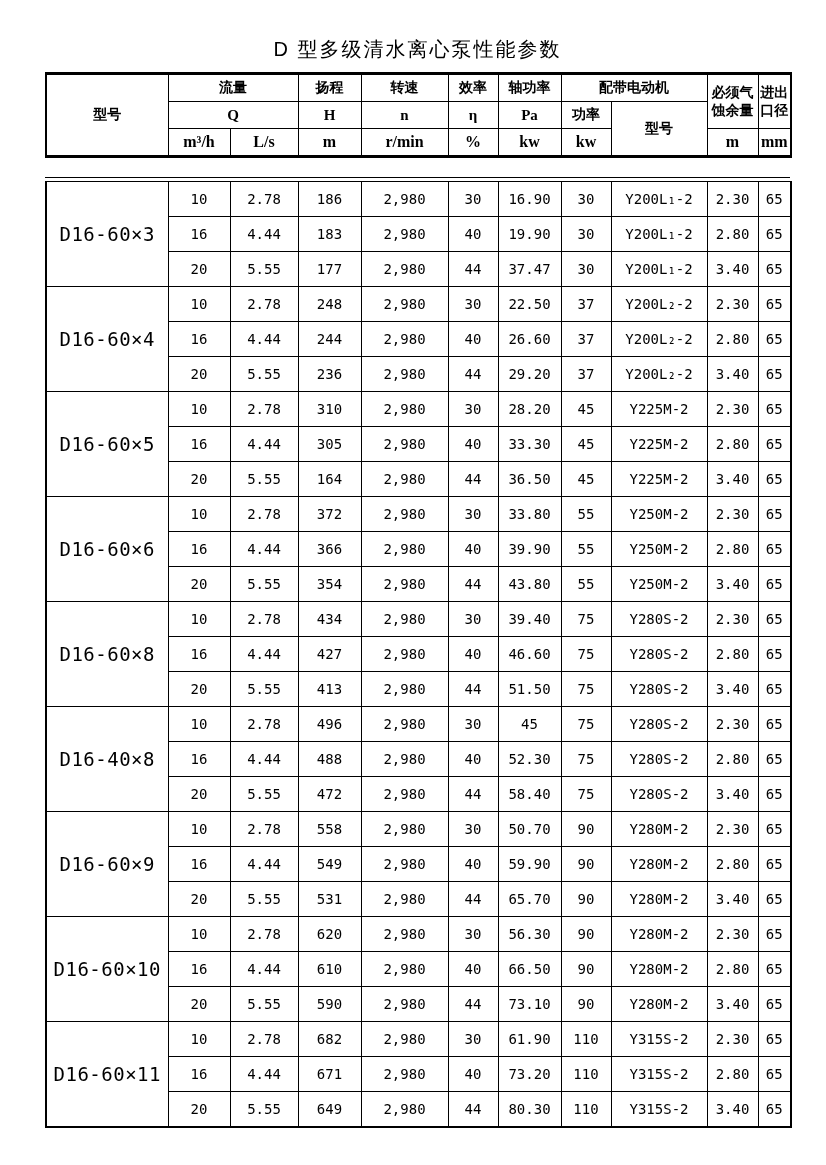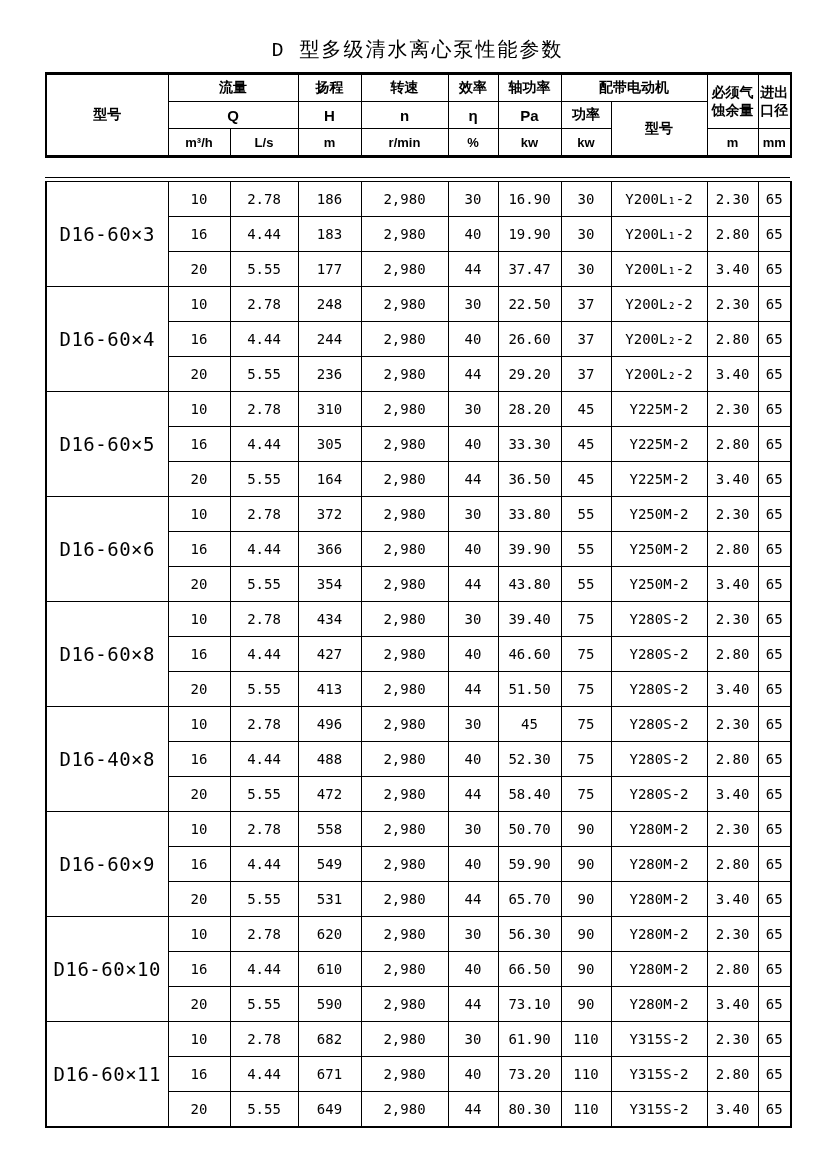--- a/index.html
+++ b/index.html
@@ -14,21 +14,21 @@
   .page {
     position: relative;
     width: 826px;
     height: 1165px;
     overflow: hidden;
   }
   .doc-title {
     margin: 36px 0 9px 45px;
     width: 745px;
     text-align: center;
-    font-family: Liberation Mono, monospace;
+    font-family: Liberation Sans, sans-serif;
     font-size: 20px;
     font-weight: 400;
     letter-spacing: 2px;
     white-space: nowrap;
   }
   table.grid {
     border-collapse: collapse;
     table-layout: fixed;
     width: 745px;
     margin-left: 45px;
@@ -44,27 +44,27 @@
   
   table.head-table {
     border: 2px solid #000;
     border-top: 3px solid #000;
     border-bottom: 3px solid #000;
   }
   table.head-table th {
     height: 26px;
     font-size: 14px;
     font-weight: bold;
-    font-family: Liberation Sans, sans-serif;
+    font-family: Liberation Serif, serif;
   }
   table.head-table .sym {
     font-size: 15px;
   }
   table.head-table .unit {
-    font-size: 13px;
+    font-size: 16px;
   }
   .twoline { line-height: 1.25; white-space: normal; }
   
   .top-rule {
     width: 745px;
     margin: 19px 0 3px 45px;
     border-top: 1px solid #000;
     height: 0;
   }
   table.body-table {

